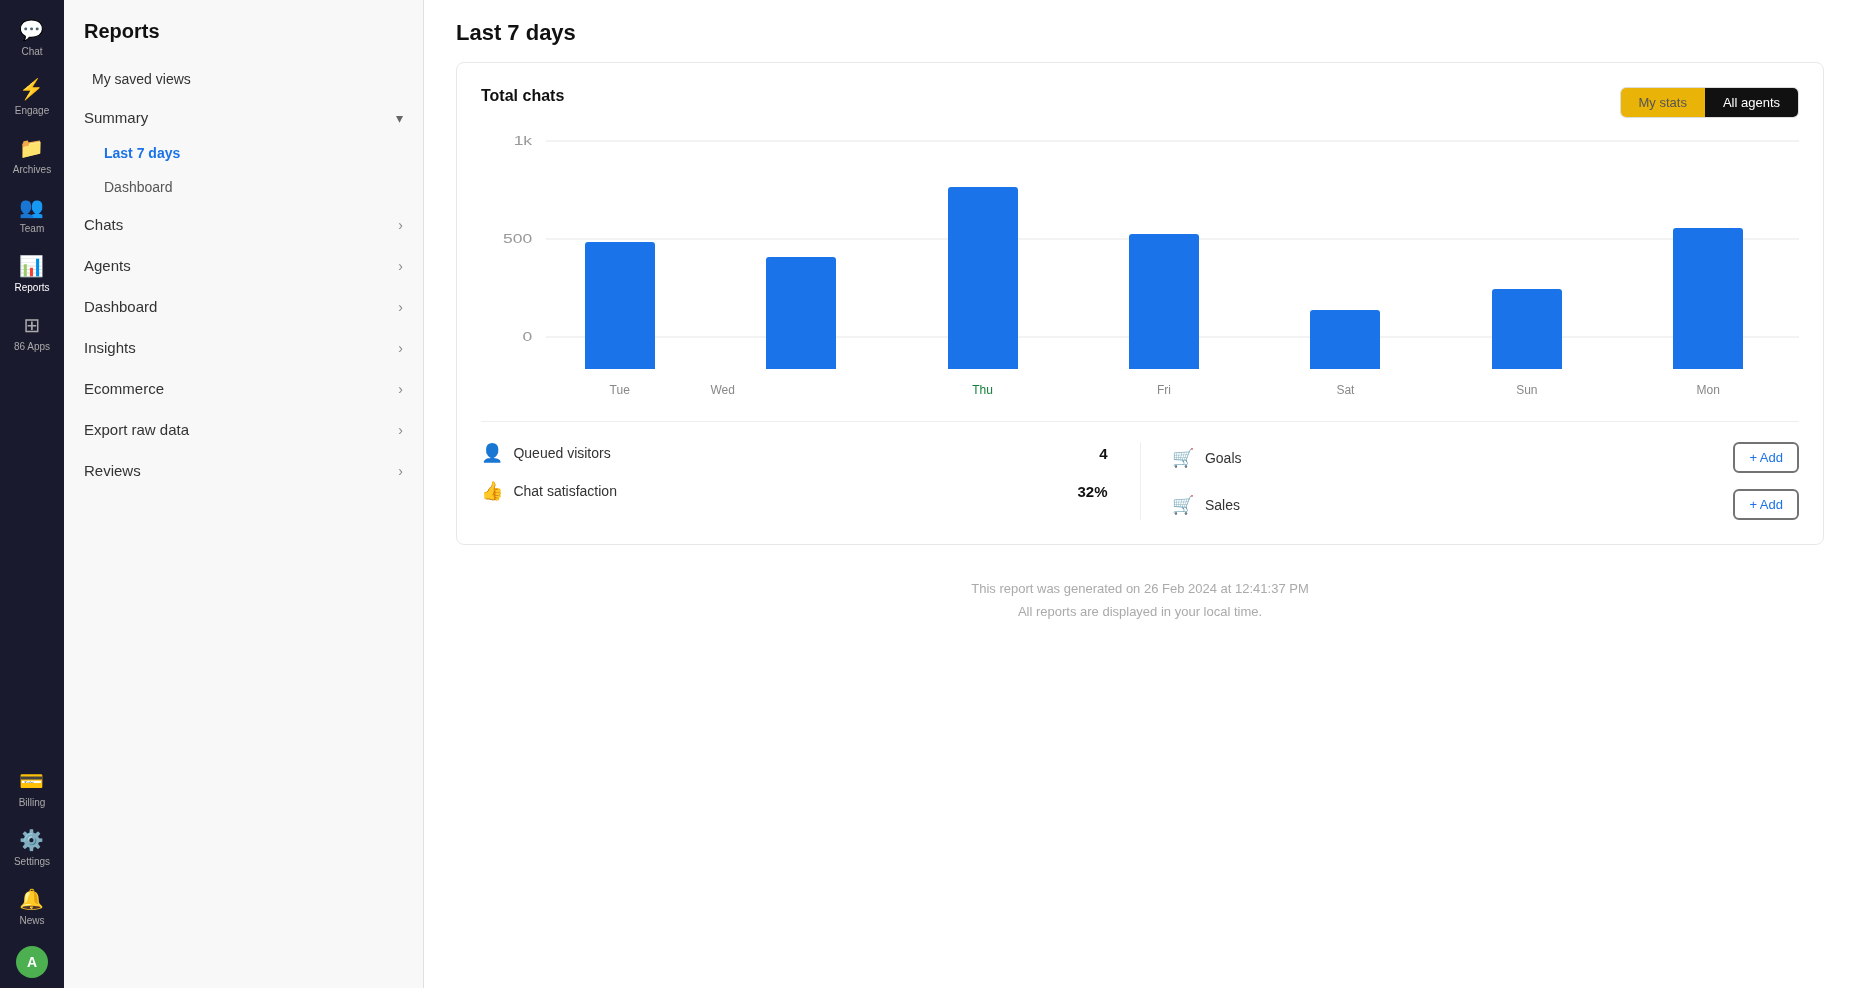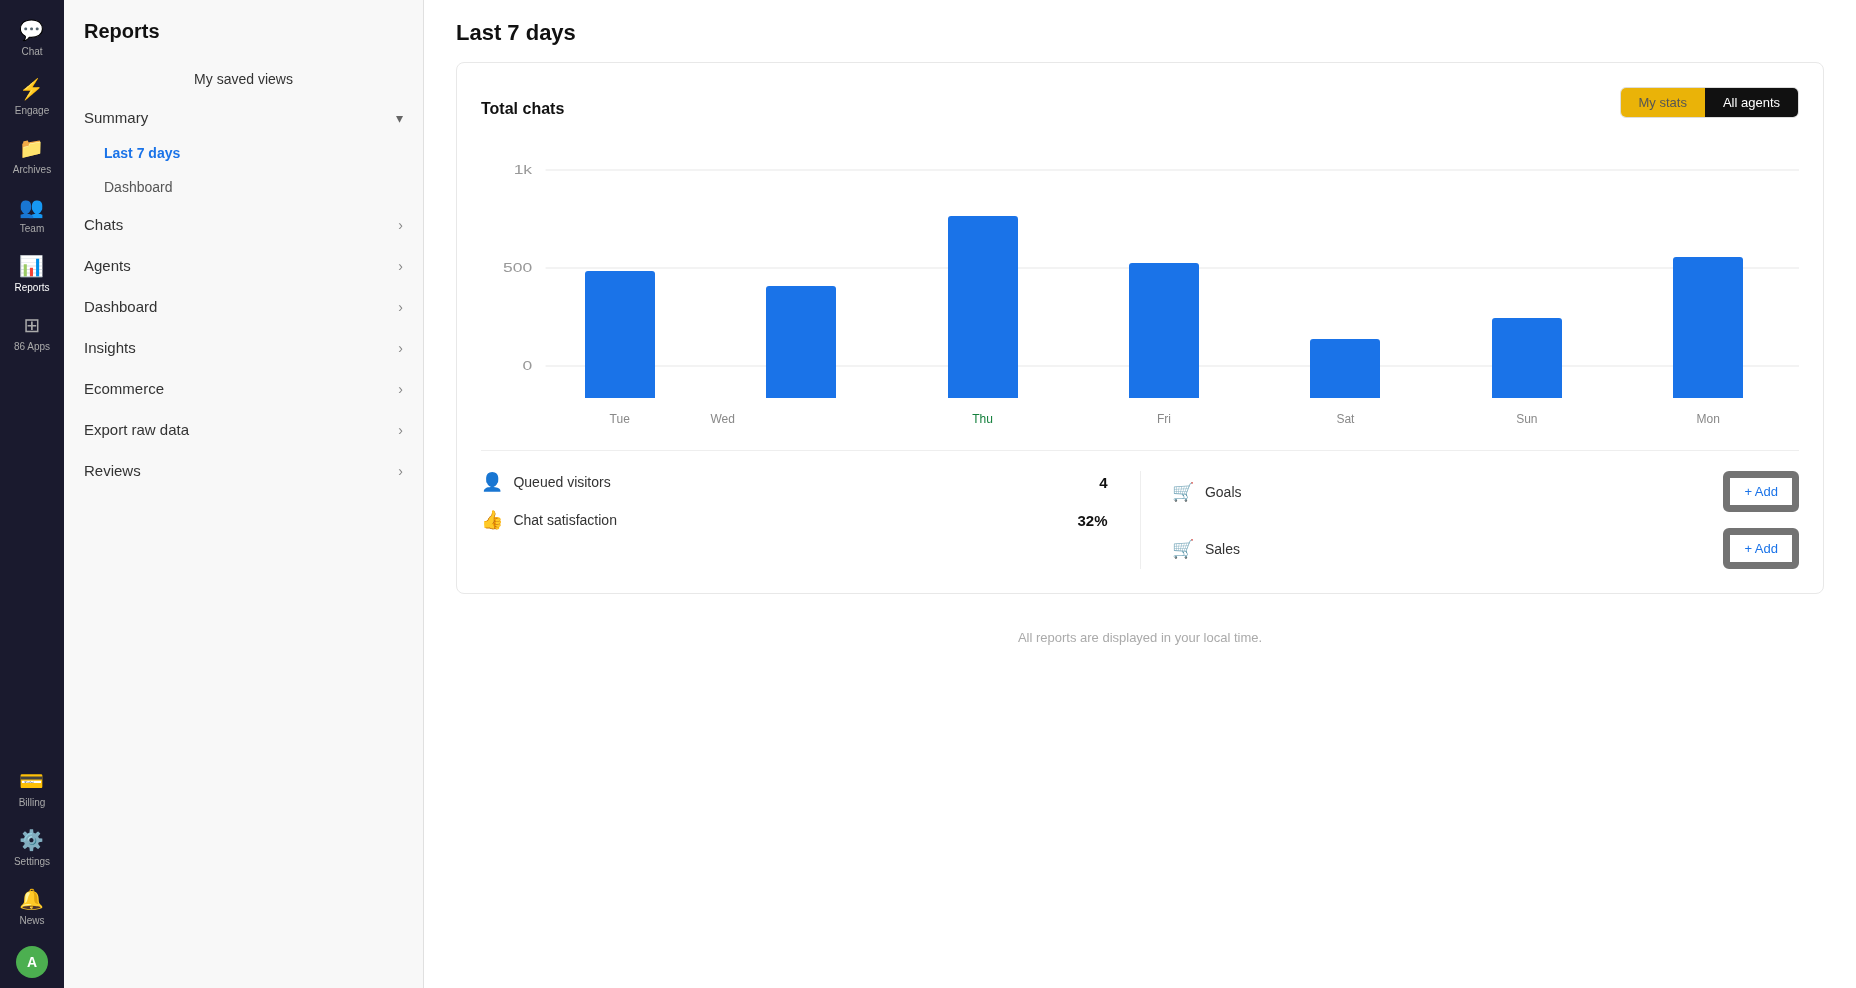--- a/index.html
+++ b/index.html
@@ -51,22 +51,21 @@
       overflow-y: auto;
       flex-shrink: 0;
     }
     .sidebar-header {
       padding: 20px 20px 16px;
       font-size: 20px;
       font-weight: 700;
       color: #111;
     }
     .sidebar-section {
-      padding: 4px 20px;
-      text-align: center;
+      padding: 4px 28px;
     }
     .saved-views-link {
       display: block;
       padding: 8px 0;
       color: #333;
       font-size: 14px;
       cursor: pointer;
       text-decoration: none;
     }
 
@@ -126,23 +125,23 @@
     
     .chart-container {
       margin: 0 32px;
       border: 1px solid #e8e8e8;
       border-radius: 8px;
       background: #fff;
       padding: 24px;
     }
     .chart-header {
       display: flex;
-      align-items: flex-end;
+      align-items: flex-start;
       justify-content: space-between;
-      margin-bottom: 32px;
+      margin-bottom: 3px;
     }
     .chart-title {
       font-size: 16px;
       font-weight: 600;
       color: #111;
     }
     .chart-toggle {
       display: flex;
       gap: 0;
       border: 1px solid #ddd;
@@ -202,21 +201,21 @@
       gap: 10px;
     }
     .stat-icon { font-size: 18px; color: #555; }
     .stat-label { font-size: 14px; color: #333; font-weight: 500; }
     .stat-value { font-size: 15px; font-weight: 600; color: #111; }
     .add-btn {
       display: flex;
       align-items: center;
       gap: 5px;
       padding: 6px 14px;
-      border: 7px solid #737373;
+      border: 2px solid #737373;
       border-radius: 6px;
       background: #fff;
       color: #1a73e8;
       font-size: 13px;
       cursor: pointer;
       font-weight: 500;
     }
 
     
     .report-footer {
@@ -407,15 +406,16 @@
       <span class="stat-icon">🛒</span>
       <span class="stat-label">Sales</span>
     </div>
     <button class="add-btn">+ Add</button>
   </div>
         </div>
     </div>
   </div>
 
   <div class="report-footer">
+    <div>This report was generated on 26 Feb 2024 at 12:41:37 PM</div>
     <div>All reports are displayed in your local time.</div>
   </div>
 </main>
 
 </body></html>

